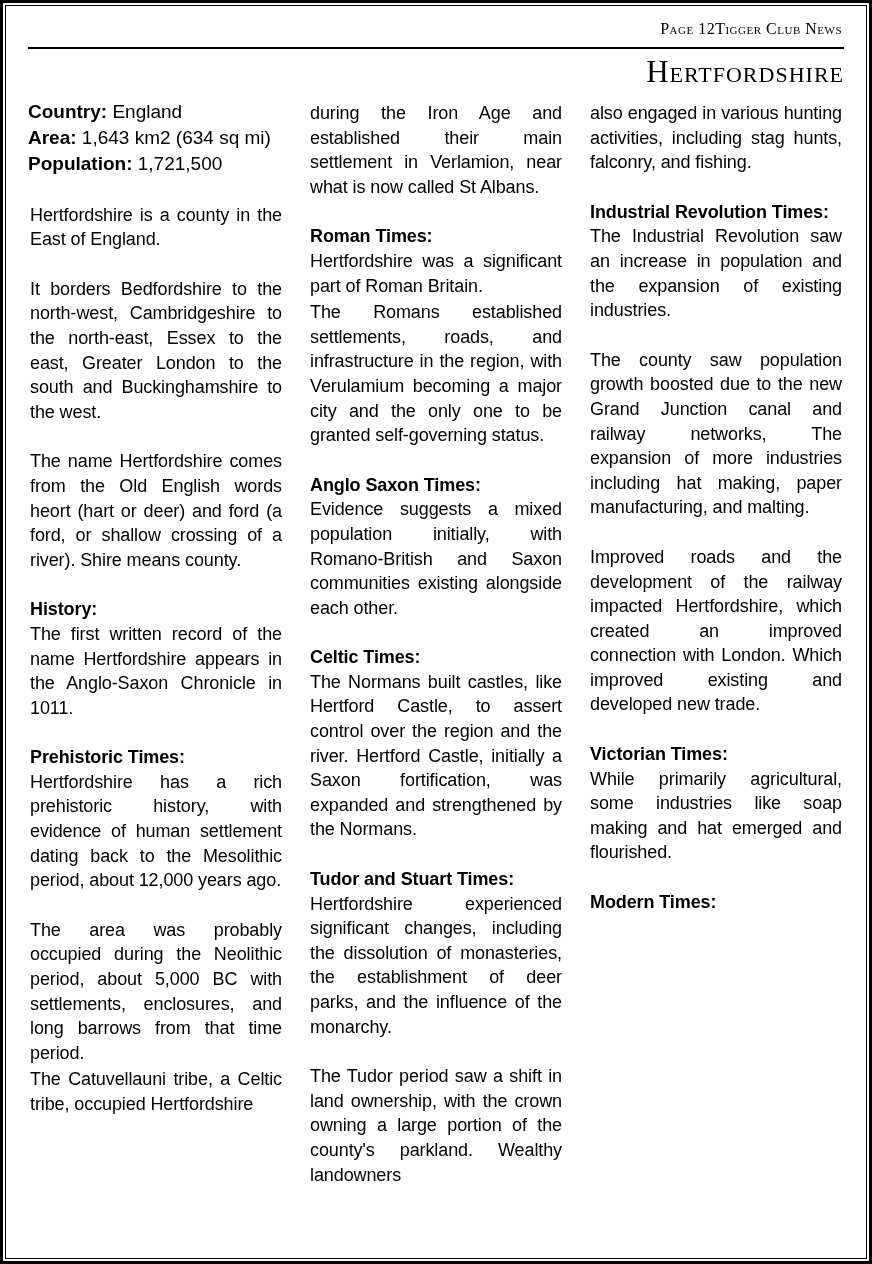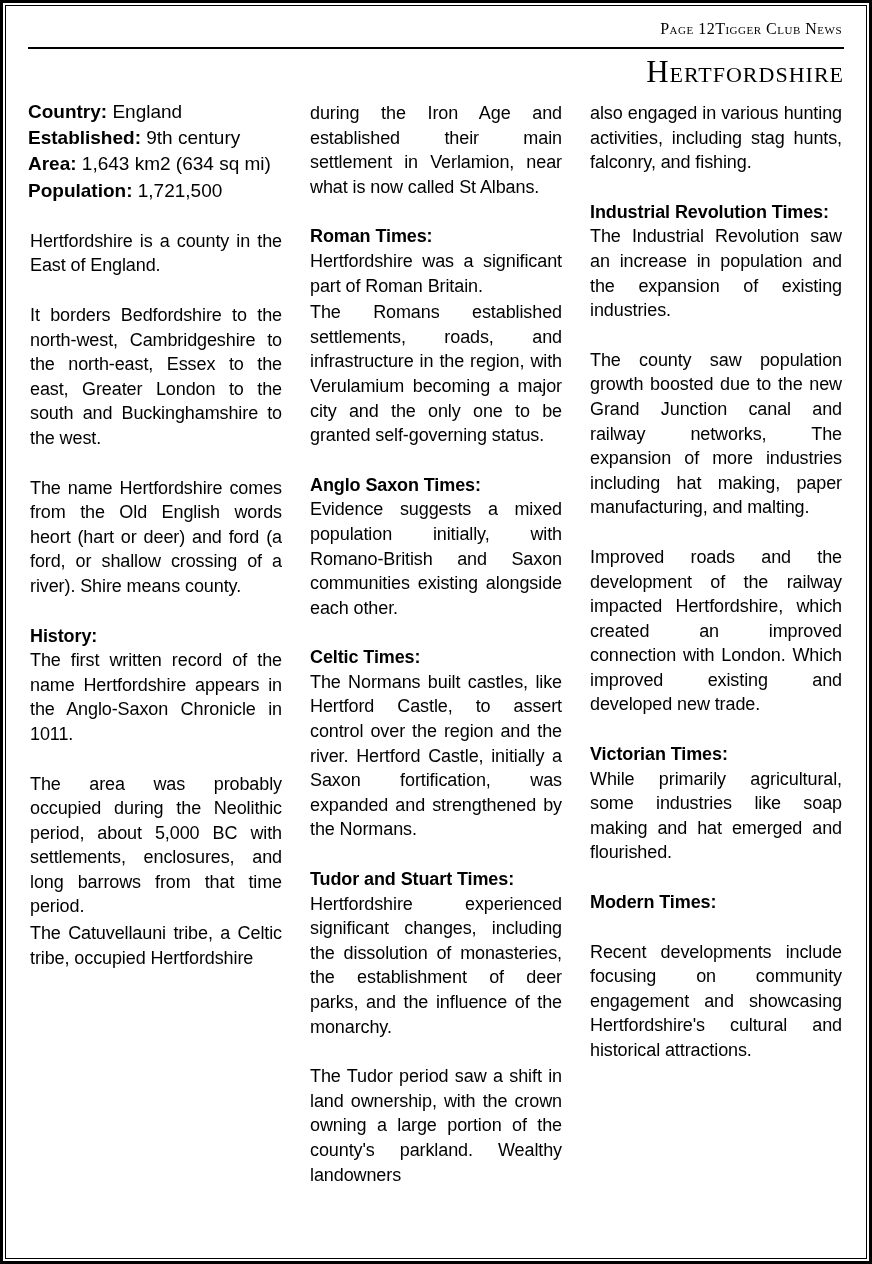--- a/index.html
+++ b/index.html
@@ -100,44 +100,43 @@
     <div class="header">
       <span>Page 12</span>
       <span>Tigger Club News</span>
     </div>
     <div class="header-rule"></div>
     <h1 class="title">Hertfordshire</h1>
     <div class="columns" id="columns">
         <div class="column">
           <div class="facts">
             <div><span class="fact-label">Country:</span><span class="fact-value"> England</span></div>
-            <div><span class="fact-label">Established:</span><span class="fact-value"> 9th century</span></div>
             <div><span class="fact-label">Area:</span><span class="fact-value"> 1,643 km2 (634 sq mi)</span></div>
             <div><span class="fact-label">Population:</span><span class="fact-value"> 1,721,500</span></div>
           </div>
           <p class="para gap"><span>Hertfordshire is a county in the East of England.</span></p>
           <p class="para gap"><span>It borders Bedfordshire to the north-west, Cambridgeshire to the north-east, Essex to the east, Greater London to the south and Buckinghamshire to the west.</span></p>
           <p class="para gap"><span>The name Hertfordshire comes from the Old English words heort (hart or deer) and ford (a ford, or shallow crossing of a river). Shire means county.</span></p>
           <p class="para gap"><span class="para-heading">History:</span><span>The first written record of the name Hertfordshire appears in the Anglo-Saxon Chronicle in 1011.</span></p>
+          <p class="para gap"><span class="para-heading">Prehistoric Times:</span><span>Hertfordshire has a rich prehistoric history, with evidence of human settlement dating back to the Mesolithic period, about 12,000 years ago.</span></p>
           <p class="para gap"><span>The area was probably occupied during the Neolithic period, about 5,000 BC with settlements, enclosures, and long barrows from that time period.</span></p>
           <p class="para"><span>The Catuvellauni tribe, a Celtic tribe, occupied Hertfordshire</span></p>
         </div>
         <div class="column">
           <p class="para"><span>during the Iron Age and established their main settlement in Verlamion, near what is now called St Albans.</span></p>
           <p class="para gap"><span class="para-heading">Roman Times:</span><span>Hertfordshire was a significant part of Roman Britain.</span></p>
           <p class="para"><span>The Romans established settlements, roads, and infrastructure in the region, with Verulamium becoming a major city and the only one to be granted self-governing status.</span></p>
           <p class="para gap"><span class="para-heading">Anglo Saxon Times:</span><span>Evidence suggests a mixed population initially, with Romano-British and Saxon communities existing alongside each other.</span></p>
           <p class="para gap"><span class="para-heading">Celtic Times:</span><span>The Normans built castles, like Hertford Castle, to assert control over the region and the river. Hertford Castle, initially a Saxon fortification, was expanded and strengthened by the Normans.</span></p>
           <p class="para gap"><span class="para-heading">Tudor and Stuart Times:</span><span>Hertfordshire experienced significant changes, including the dissolution of monasteries, the establishment of deer parks, and the influence of the monarchy.</span></p>
           <p class="para gap"><span>The Tudor period saw a shift in land ownership, with the crown owning a large portion of the county's parkland. Wealthy landowners</span></p>
         </div>
         <div class="column">
           <p class="para"><span>also engaged in various hunting activities, including stag hunts, falconry, and fishing.</span></p>
           <p class="para gap"><span class="para-heading">Industrial Revolution Times:</span><span>The Industrial Revolution saw an increase in population and the expansion of existing industries.</span></p>
           <p class="para gap"><span>The county saw population growth boosted due to the new Grand Junction canal and railway networks, The expansion of more industries including hat making, paper manufacturing, and malting.</span></p>
           <p class="para gap"><span>Improved roads and the development of the railway impacted Hertfordshire, which created an improved connection with London. Which improved existing and developed new trade.</span></p>
           <p class="para gap"><span class="para-heading">Victorian Times:</span><span>While primarily agricultural, some industries like soap making and hat emerged and flourished.</span></p>
           <p class="para gap"><span class="para-heading">Modern Times:</span></p>
-          <p class="para gap"><span>Recent developments include focusing on community engagement and showcasing Hertfordshire's cultural and historical attractions.</span></p>
         </div>
       </div>
   </div>
 </div>
 
 </body></html>

